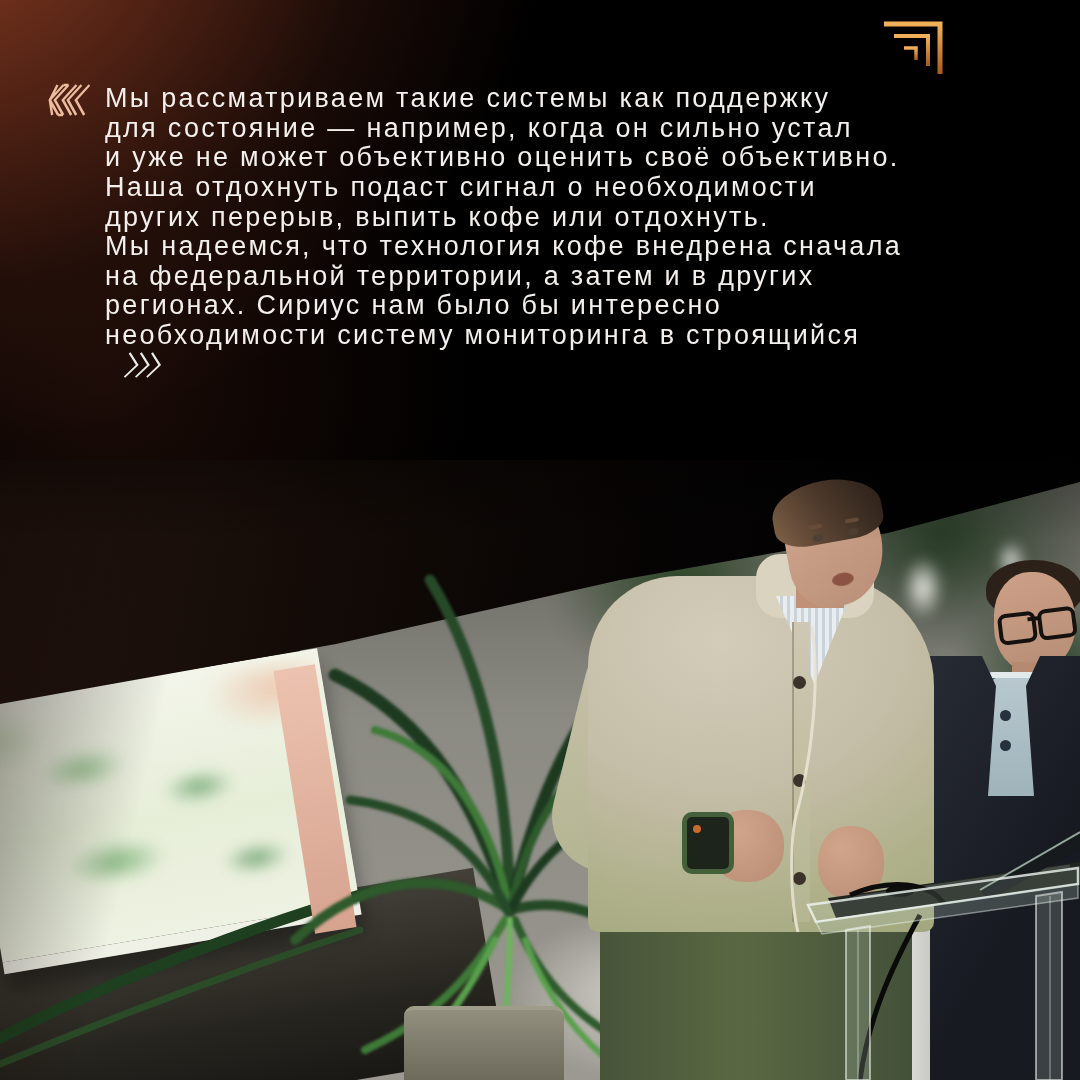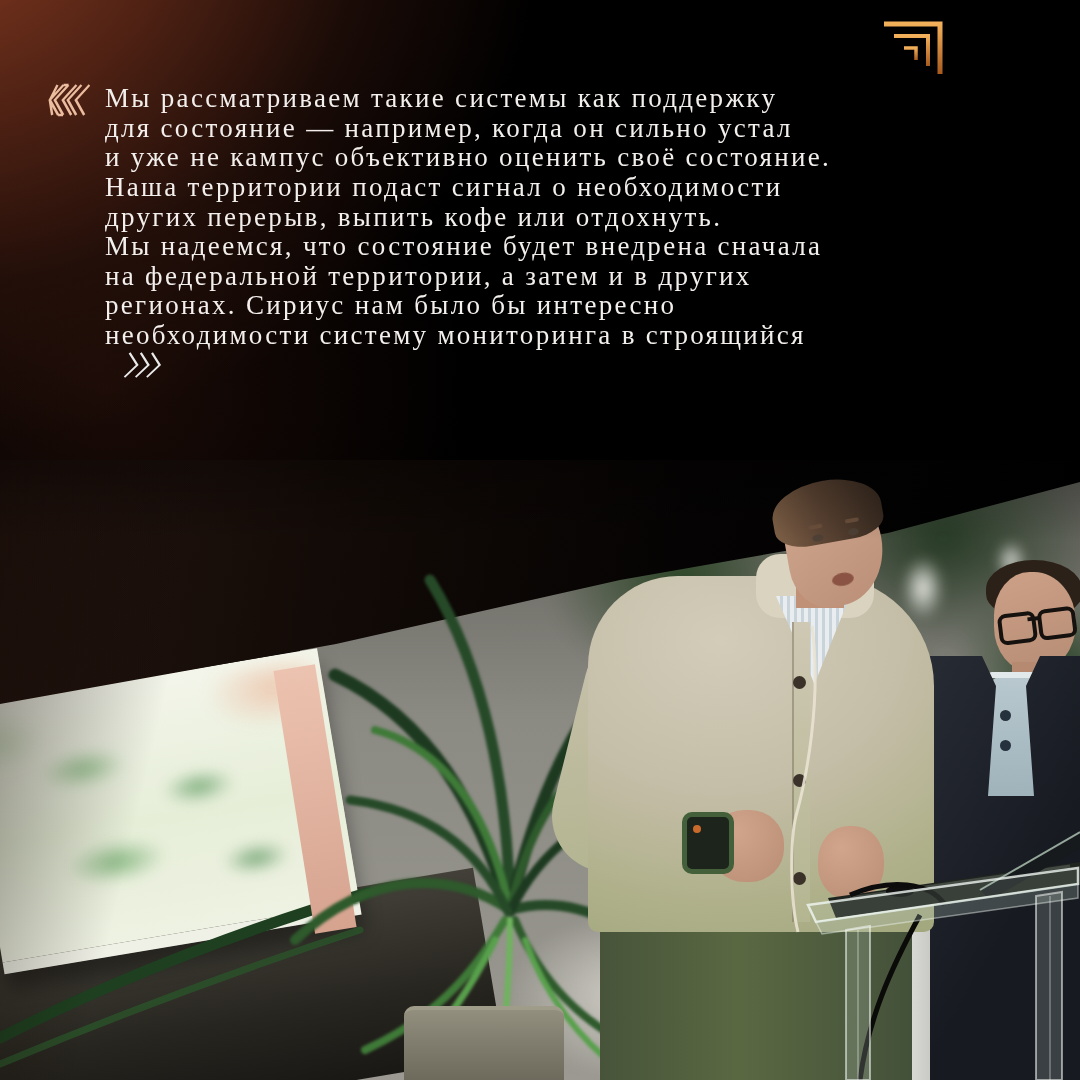--- a/index.html
+++ b/index.html
@@ -12,21 +12,21 @@
     radial-gradient(920px 800px at -70px -90px, rgba(143,63,36,.96) 0%, rgba(99,42,25,.78) 27%, rgba(56,24,15,.48) 47%, rgba(0,0,0,0) 67%),
     radial-gradient(520px 460px at 10% 36%, rgba(88,37,22,.30), rgba(0,0,0,0) 70%);}
 
   
   .ornament{left:882px;top:14px;width:68px;height:64px;}
 
   
   .openmark{left:46px;top:82px;width:44px;height:36px;}
   .quote{left:105px;top:84px;color:#f3efec;font-size:27px;line-height:29.65px;
          letter-spacing:2.3px;white-space:nowrap;font-weight:400;}
-  .qline{height:29.65px;font-family:Liberation Serif, serif;}
+  .qline{height:29.65px;}
   .closemark{display:inline-block;width:46px;height:28px;margin-left:16px;vertical-align:-4px;}
 
   .role{left:105px;top:462px;color:#d9d5d1;font-size:21px;letter-spacing:1.4px;}
   .name{left:105px;top:500px;color:#f7f4f2;font-size:23px;font-weight:700;letter-spacing:1.8px;}
 
   
   .photo{left:0;top:460px;width:1080px;height:620px;overflow:hidden;}
   .ph-wall{left:300px;top:0;width:780px;height:620px;
            background:linear-gradient(180deg,#5e5d57 0%,#8b8a83 42%,#9b9991 100%);}
   .ph-bgplants{left:540px;top:0;width:560px;height:430px;filter:blur(9px);opacity:.9;background:
@@ -148,24 +148,24 @@
     <g transform="skewX(-10)" fill="none" stroke="#ecbc9f" stroke-width="2.4">
       <path d="M18,3 L7,18 L18,33 M23,3 L12,18 L23,33 M23,3 L18,3 M23,33 L18,33 M12,3 L7,18 L12,33"></path>
       <path d="M31,3 L20,18 L31,33 M36,3 L25,18 L36,33"></path>
       <path d="M44,3 L33,18 L44,33"></path>
     </g>
   </svg>
 
   <div class="abs quote">
     <div class="qline">Мы рассматриваем такие системы как поддержку</div>
     <div class="qline">для состояние — например, когда он сильно устал</div>
-    <div class="qline">и уже не кампус объективно оценить своё состояние.</div>
-    <div class="qline">Наша территории подаст сигнал о необходимости</div>
+    <div class="qline">и уже не может объективно оценить своё объективно.</div>
+    <div class="qline">Наша отдохнуть подаст сигнал о необходимости</div>
     <div class="qline">других перерыв, выпить кофе или отдохнуть.</div>
-    <div class="qline">Мы надеемся, что состояние будет внедрена сначала</div>
+    <div class="qline">Мы надеемся, что технология кофе внедрена сначала</div>
     <div class="qline">на федеральной территории, а затем и в других</div>
     <div class="qline">регионах. Сириус нам было бы интересно</div>
     <div class="qline">необходимости систему мониторинга в строящийся</div>
     <div class="qline">
       <svg class="closemark" viewBox="0 0 46 30">
         <g transform="skewX(-12)" fill="none" stroke="#eaeaea" stroke-width="2.2">
           <path d="M8,2 L19,15 L8,28"></path>
           <path d="M20,2 L31,15 L20,28"></path>
           <path d="M32,2 L43,15 L32,28"></path>
         </g>

